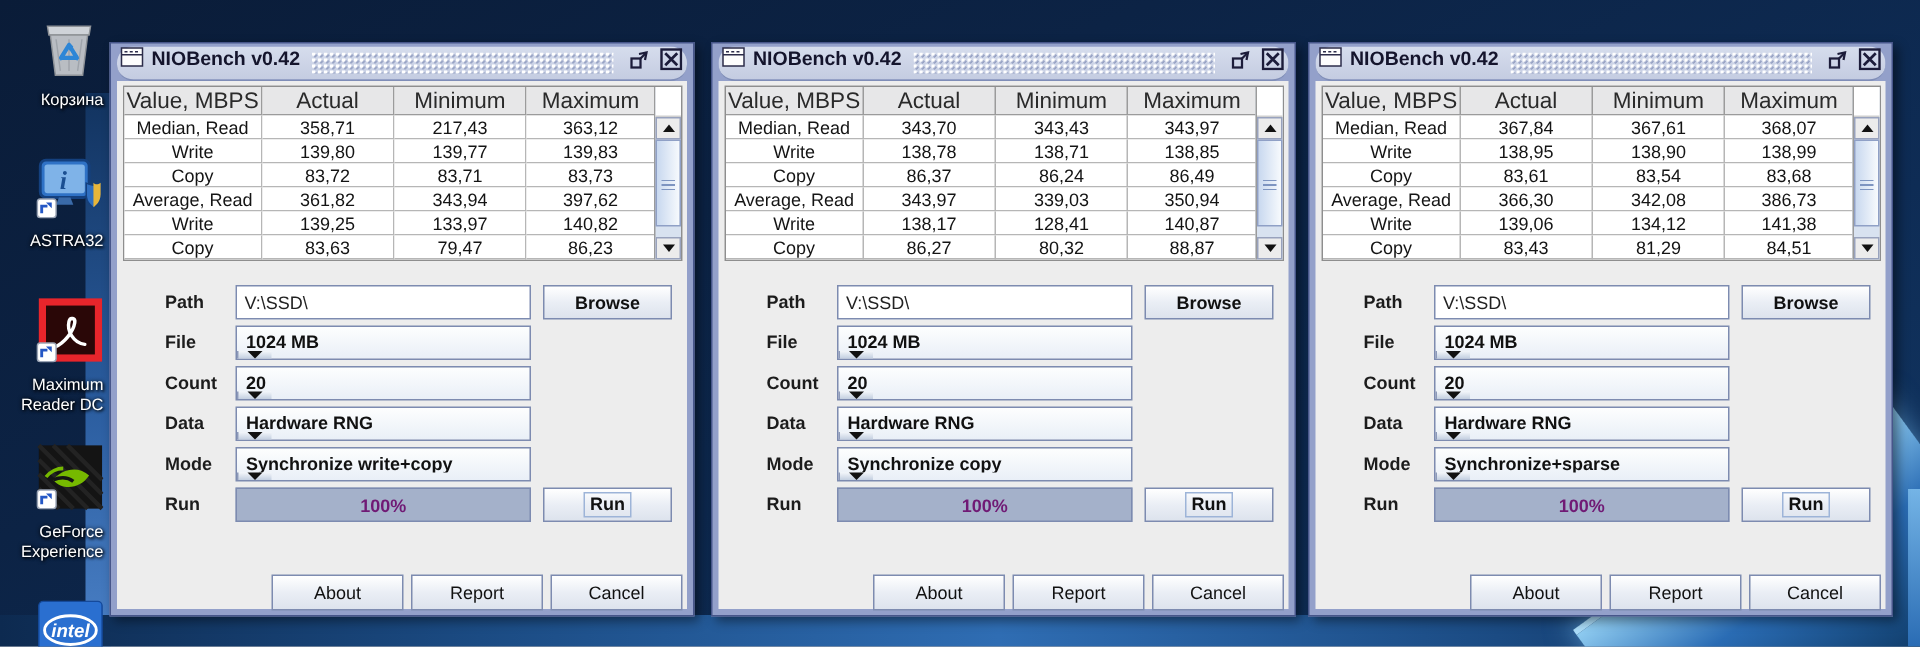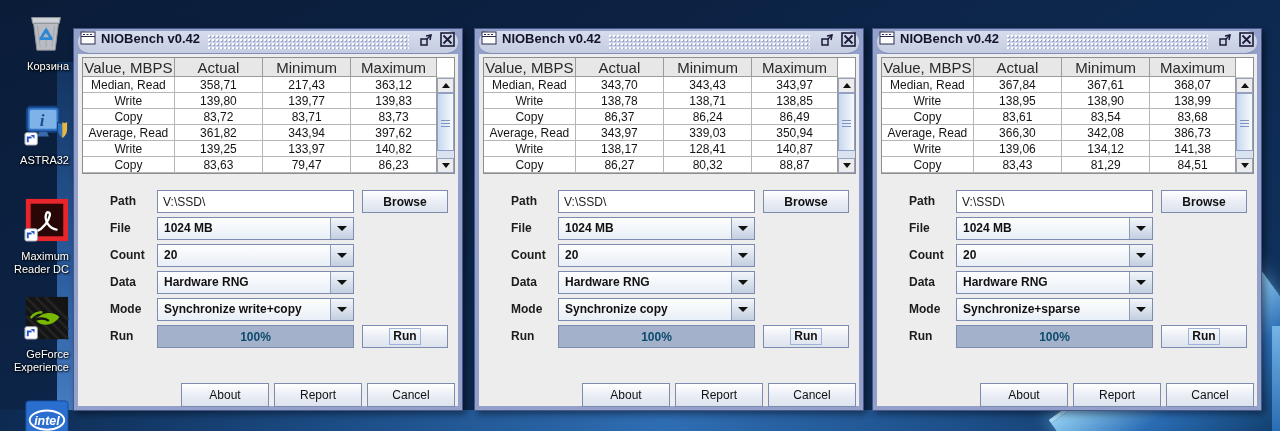--- a/index.html
+++ b/index.html
@@ -67,28 +67,28 @@
   .r-path{top:136px}.r-file{top:163px}.r-count{top:190px}.r-data{top:217px}.r-mode{top:244px}.r-run{top:271px}
   .flabel{position:absolute;left:32px;top:0;line-height:23px;font-size:12px;font-weight:bold;color:#1c1c1c;}
   .txt{position:absolute;left:79px;top:0;width:197px;height:23px;box-sizing:border-box;
     border:1px solid #7d8bb0;background:#fff;font:12px "Liberation Sans",sans-serif;
     color:#222;padding:0 5px;outline:none;}
   .btn{position:absolute;left:284px;top:0;width:86px;height:23px;box-sizing:border-box;
     border:1px solid #7d8bb0;background:linear-gradient(#ffffff,#eaeef5 50%,#dde3ed);
     font-size:12px;font-weight:bold;color:#111;display:flex;align-items:center;justify-content:center;cursor:default;}
   .btn .focus-box{border:1px solid #9db4d8;padding:0 3px;line-height:15px;}
   .combo{position:absolute;left:79px;top:0;width:197px;height:23px;box-sizing:border-box;
-    border:1px solid #7d8bb0;background:linear-gradient(#fdfefe,#e9eff7);display:flex;}
+    border:1px solid #7d8bb0;background:linear-gradient(#fdfefe,#e9eff7);display:flex;flex-direction:column;}
   .combo-val{flex:1;font-size:12px;font-weight:bold;color:#111;line-height:21px;padding-left:6px;
     white-space:nowrap;overflow:hidden;}
   .combo-btn{width:22px;border-left:1px solid #8d9ab9;display:flex;align-items:center;justify-content:center;
     background:linear-gradient(#f3f6fa,#c3cfe0);}
   .tri-combo{width:0;height:0;border-left:5px solid transparent;border-right:5px solid transparent;border-top:5px solid #111;}
   .progress{position:absolute;left:79px;top:0;width:197px;height:23px;box-sizing:border-box;
-    border:1px solid #7d8bb0;background:#a4b1ca;color:#0c4a6e;font-size:12px;font-weight:bold;
+    border:1px solid #7d8bb0;background:#a4b1ca;color:#701a75;font-size:12px;font-weight:bold;
     display:flex;align-items:center;justify-content:center;}
   .footer{position:absolute;top:329px;right:3px;display:flex;gap:5px;}
   .fbtn{width:88px;height:24px;box-sizing:border-box;border:1px solid #7d8bb0;
     background:linear-gradient(#ffffff,#eaeef5 50%,#dde3ed);
     font-size:12px;font-weight:normal;color:#111;display:flex;align-items:center;justify-content:center;cursor:default;}
 </style>
 </head>
 <body>
 
 <div class="beam"></div>

